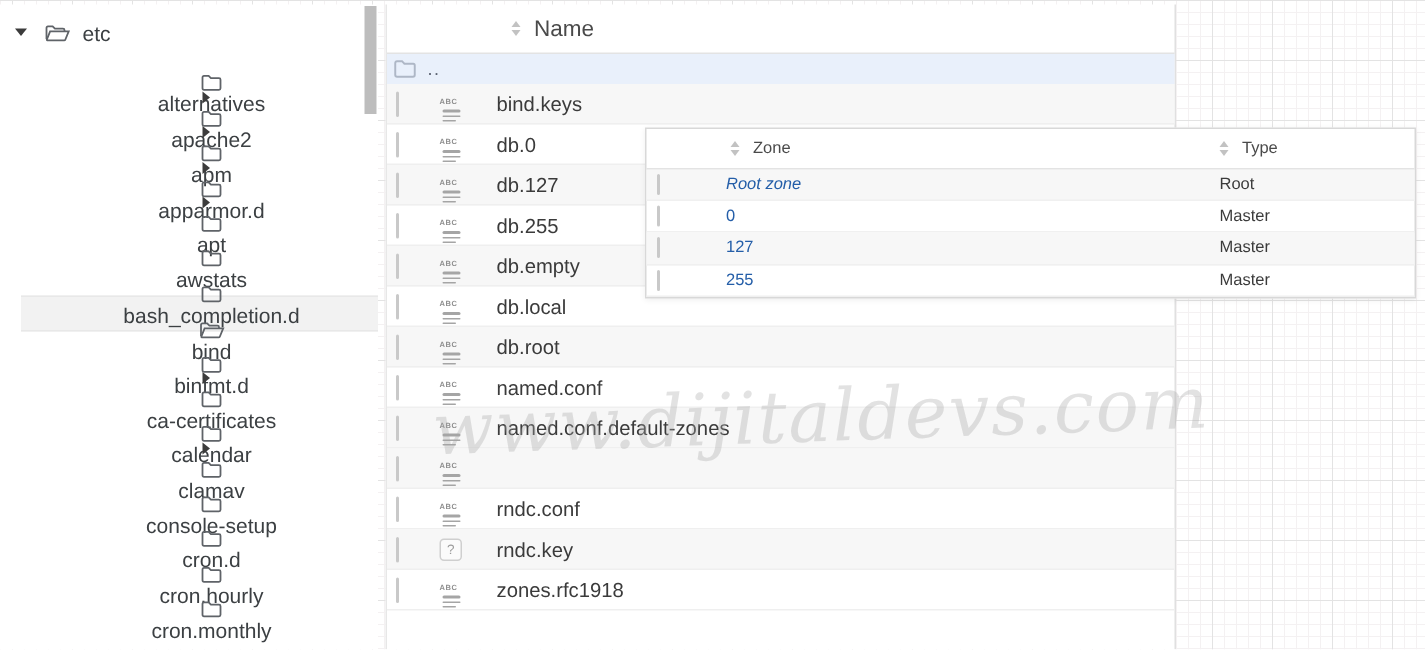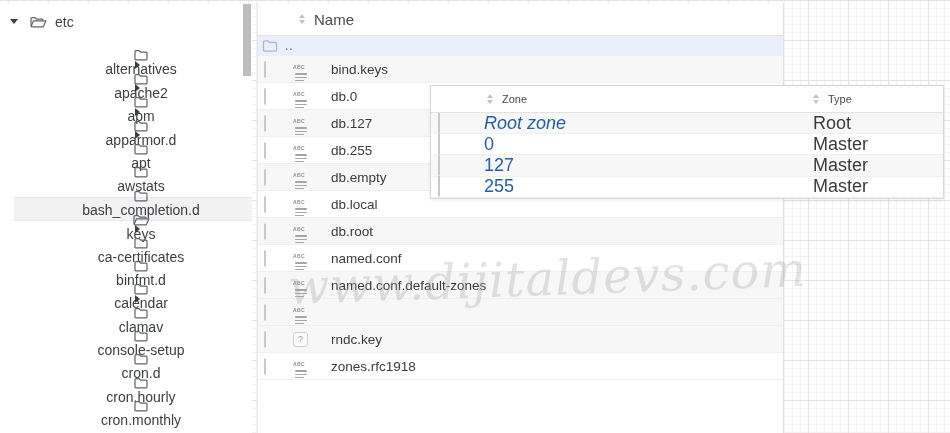--- a/index.html
+++ b/index.html
@@ -29,21 +29,21 @@
   .caret-down::before  { content:""; border-top:5px solid #3c3c3c; border-left:4px solid transparent; border-right:4px solid transparent; }
   .folder-ico { margin-left:8px; flex:none; display:flex; }
   .tree-label { margin-left:8px; }
 
   .scrollbar { position:absolute; left:243px; top:3px; width:8px; height:430px; z-index:3; }
   .scroll-thumb { position:absolute; left:0; top:1px; width:8px; height:72px; background:#bdbdbd; }
 
   
   .filelist { position:absolute; left:257px; top:3px; width:527px; height:430px; background:#fff;
               border-left:1px solid #e7e7e7; border-right:1px solid #e0e0e0; z-index:2; }
-  .fl-header { height:33px; display:flex; align-items:center; padding-left:41px; border-bottom:1px solid #e3e3e3;
+  .fl-header { height:33px; display:flex; align-items:center; padding-left:83px; border-bottom:1px solid #e3e3e3;
                font-size:15px; color:#4a4a4a; }
   .sort-ico { display:inline-flex; flex-direction:column; align-items:center; gap:2px; margin-right:9px; }
   .sort-ico::before { content:""; border-bottom:4px solid #c2c2c2; border-left:3.5px solid transparent; border-right:3.5px solid transparent; }
   .sort-ico::after  { content:""; border-top:4px solid #c2c2c2; border-left:3.5px solid transparent; border-right:3.5px solid transparent; }
 
   .parent-row { height:20px; background:#e9f0fb; display:flex; align-items:center; padding-left:4px; }
   .parent-label { margin-left:7px; font-size:12px; color:#5a6270; letter-spacing:1px; }
 
   .file-row { height:27px; display:flex; align-items:center; border-bottom:1px solid #efefef;
               font-size:13.5px; color:#3b3b3b; }
@@ -62,21 +62,21 @@
   .icon-unknown { width:15px; height:15px; border:1px solid #cfcfcf; border-radius:3px; background:#fbfbfb;
                   color:#9b9b9b; font-size:9px; display:flex; align-items:center; justify-content:center; }
 
   
   .zone-panel { position:absolute; left:430px; top:85px; width:514px; height:114px; background:#fff;
                 border:1px solid #d8d8d8; box-shadow:0 1px 4px rgba(0,0,0,0.07); z-index:5; }
   .zp-header { position:relative; height:27px; display:flex; align-items:center; border-bottom:1px solid #e3e3e3;
                font-size:11px; color:#4a4a4a; }
   .zp-zone-h { margin-left:56px; display:flex; align-items:center; }
   .zp-type-h { position:absolute; left:382px; display:flex; align-items:center; }
-  .zone-row { height:21.2px; display:flex; align-items:center; border-bottom:1px solid #f0f0f0; font-size:18px; }
+  .zone-row { height:21.2px; display:flex; align-items:center; border-bottom:1px solid #f0f0f0; font-size:11px; }
   .zone-row.stripe { background:#f7f7f7; }
   .zr-cb { width:53px; padding-left:7px; flex:none; }
   .zr-zone { width:329px; flex:none; }
   .zone-link { color:#245ea8; text-decoration:none; cursor:pointer; }
   .zone-row.italic .zone-link { font-style:italic; }
   .zr-type { color:#3b3b3b; }
 
   
   .watermark { position:absolute; left:288px; top:250px; z-index:4; font-family:"DejaVu Serif", serif;
                font-style:italic; font-size:48px; letter-spacing:1px; color:rgba(168,168,168,0.33);
@@ -172,41 +172,41 @@
   </div>
         <div class="tree-row depth-1 selected">
     <span class="caret"></span>
 
     <span class="folder-ico folder-open">
       <svg width="17" height="12" viewBox="0 0 17 12">
               <path d="M1 10 L1 2.6 Q1 1.6 2 1.6 L5.1 1.6 L6.6 3.1 L12 3.1 Q13 3.1 13 4.1 L13 4.6" fill="none" stroke="#5f6368" stroke-width="1.2"></path>
               <path d="M1.2 10.4 L3.4 4.9 L15.8 4.9 L13.6 10.3 Q13.4 10.9 12.7 10.9 L2 10.9 Q1.1 10.9 1.2 10.4 Z" fill="none" stroke="#5f6368" stroke-width="1.2"></path>
             </svg>
     </span>
-    <span class="tree-label">keys</span>
+    <span class="tree-label">bind</span>
+  </div>
+        <div class="tree-row depth-1">
+    <span class="caret"></span>
+    <span class="folder-ico folder-closed">
+      <svg width="14" height="12" viewBox="0 0 14 12">
+              <path d="M1 2.6 Q1 1.6 2 1.6 L5.1 1.6 L6.6 3.1 L12 3.1 Q13 3.1 13 4.1 L13 9.9 Q13 10.9 12 10.9 L2 10.9 Q1 10.9 1 9.9 Z" fill="none" stroke="#5f6368" stroke-width="1.2"></path>
+            </svg>
+    </span>
+
+    <span class="tree-label">binfmt.d</span>
   </div>
         <div class="tree-row depth-1">
     <span class="caret caret-right"></span>
     <span class="folder-ico folder-closed">
       <svg width="14" height="12" viewBox="0 0 14 12">
               <path d="M1 2.6 Q1 1.6 2 1.6 L5.1 1.6 L6.6 3.1 L12 3.1 Q13 3.1 13 4.1 L13 9.9 Q13 10.9 12 10.9 L2 10.9 Q1 10.9 1 9.9 Z" fill="none" stroke="#5f6368" stroke-width="1.2"></path>
             </svg>
     </span>
 
     <span class="tree-label">ca-certificates</span>
-  </div>
-        <div class="tree-row depth-1">
-    <span class="caret"></span>
-    <span class="folder-ico folder-closed">
-      <svg width="14" height="12" viewBox="0 0 14 12">
-              <path d="M1 2.6 Q1 1.6 2 1.6 L5.1 1.6 L6.6 3.1 L12 3.1 Q13 3.1 13 4.1 L13 9.9 Q13 10.9 12 10.9 L2 10.9 Q1 10.9 1 9.9 Z" fill="none" stroke="#5f6368" stroke-width="1.2"></path>
-            </svg>
-    </span>
-
-    <span class="tree-label">binfmt.d</span>
   </div>
         <div class="tree-row depth-1">
     <span class="caret"></span>
     <span class="folder-ico folder-closed">
       <svg width="14" height="12" viewBox="0 0 14 12">
               <path d="M1 2.6 Q1 1.6 2 1.6 L5.1 1.6 L6.6 3.1 L12 3.1 Q13 3.1 13 4.1 L13 9.9 Q13 10.9 12 10.9 L2 10.9 Q1 10.9 1 9.9 Z" fill="none" stroke="#5f6368" stroke-width="1.2"></path>
             </svg>
     </span>
 
     <span class="tree-label">calendar</span>
@@ -401,20 +401,33 @@
       <span class="checkbox"></span>
     </span>
     <span class="icon-cell">
       <span class="icon-text">
         <span class="abc-label">ABC</span>
         <span class="abc-lines"><span></span><div></div><div></div><div></div></span>
       </span>
 
     </span>
   </div>
+        <div class="file-row">
+    <span class="cb-cell">
+      <span class="checkbox"></span>
+    </span>
+    <span class="icon-cell">
+      <span class="icon-text">
+        <span class="abc-label">ABC</span>
+        <span class="abc-lines"><span></span><div></div><div></div><div></div></span>
+      </span>
+
+    </span>
+    <span class="file-name">rndc.conf</span>
+  </div>
         <div class="file-row stripe">
     <span class="cb-cell">
       <span class="checkbox"></span>
     </span>
     <span class="icon-cell">
 
       <span class="icon-unknown">?</span>
     </span>
     <span class="file-name">rndc.key</span>
   </div>

